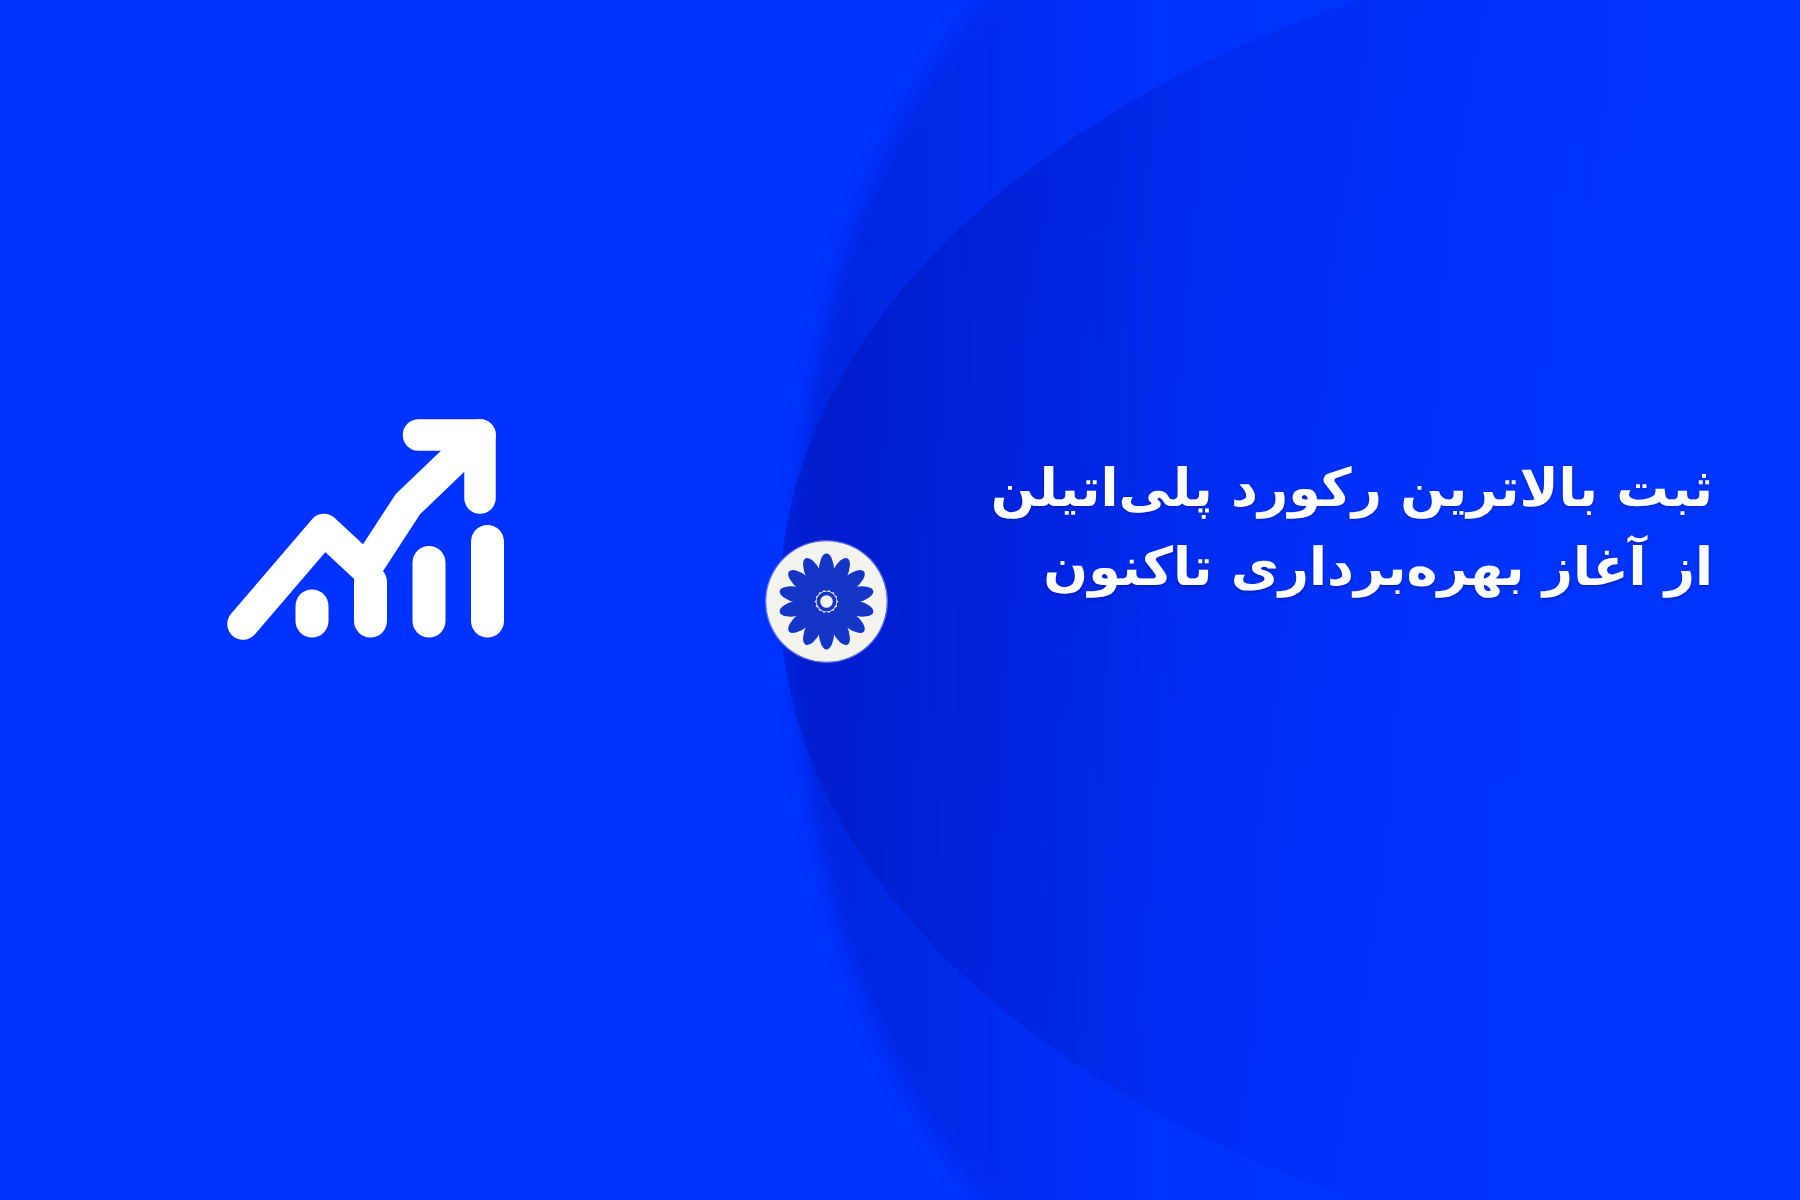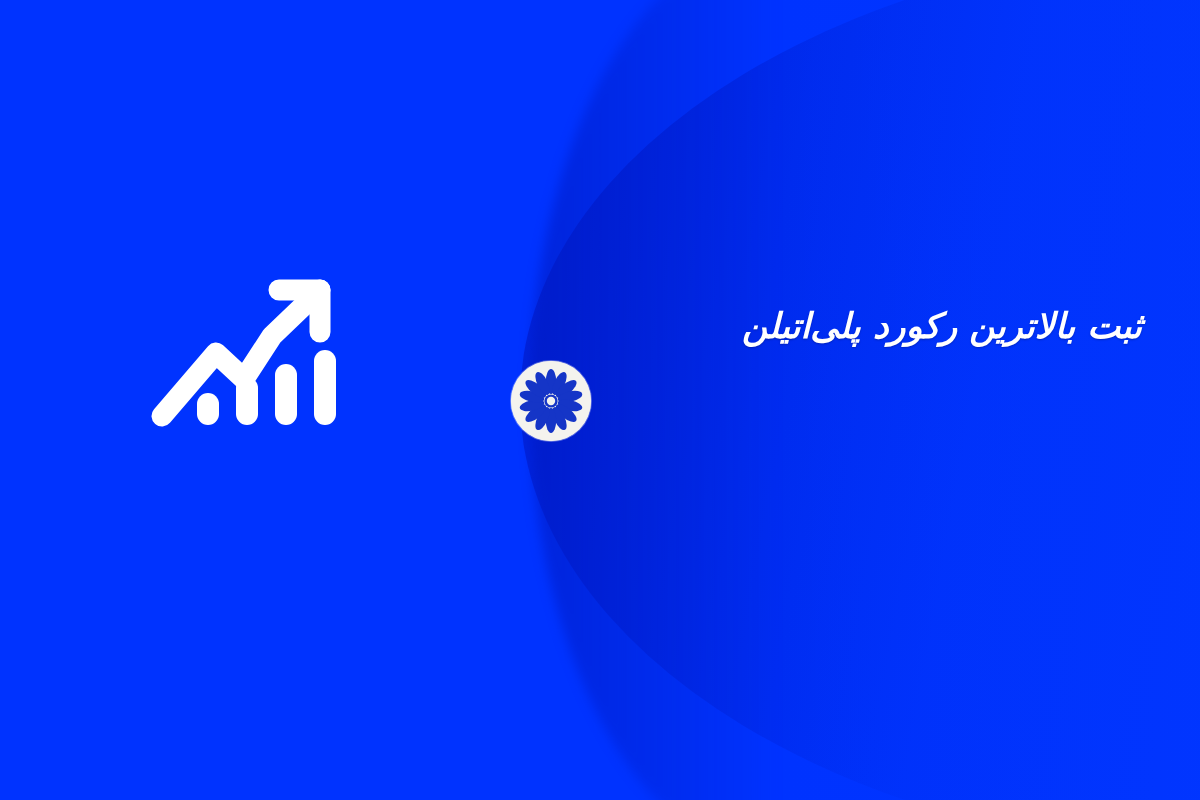--- a/index.html
+++ b/index.html
@@ -96,21 +96,20 @@
     direction: rtl;
     color: #ffffff;
   }
   .headline .line {
     font-size: 35px;
     font-weight: bold;
     line-height: 1.52;
     letter-spacing: 0;
     white-space: nowrap;
     text-shadow: 0 1px 2px rgba(0,0,40,.25);
-    font-style: italic;
   }
 </style>
 </head>
 <body>
 
 <div id="stage">
 
   <div class="bg-base"></div>
   <div class="bg-curve"></div>
   <div class="bg-curve-glow"></div>
@@ -182,15 +181,16 @@
             </g>
         </g>
       </g>
       <circle cx="40" cy="40" r="6.6" fill="#1535c7"></circle>
       <circle cx="40" cy="40" r="4.2" fill="#f4f3ee"></circle>
     </svg>
   </div>
 
   <div class="headline">
     <div class="line">ثبت بالاترین رکورد پلی‌اتیلن</div>
+    <div class="line">از آغاز بهره‌برداری تاکنون</div>
   </div>
 
 </div>
 
 </body></html>

